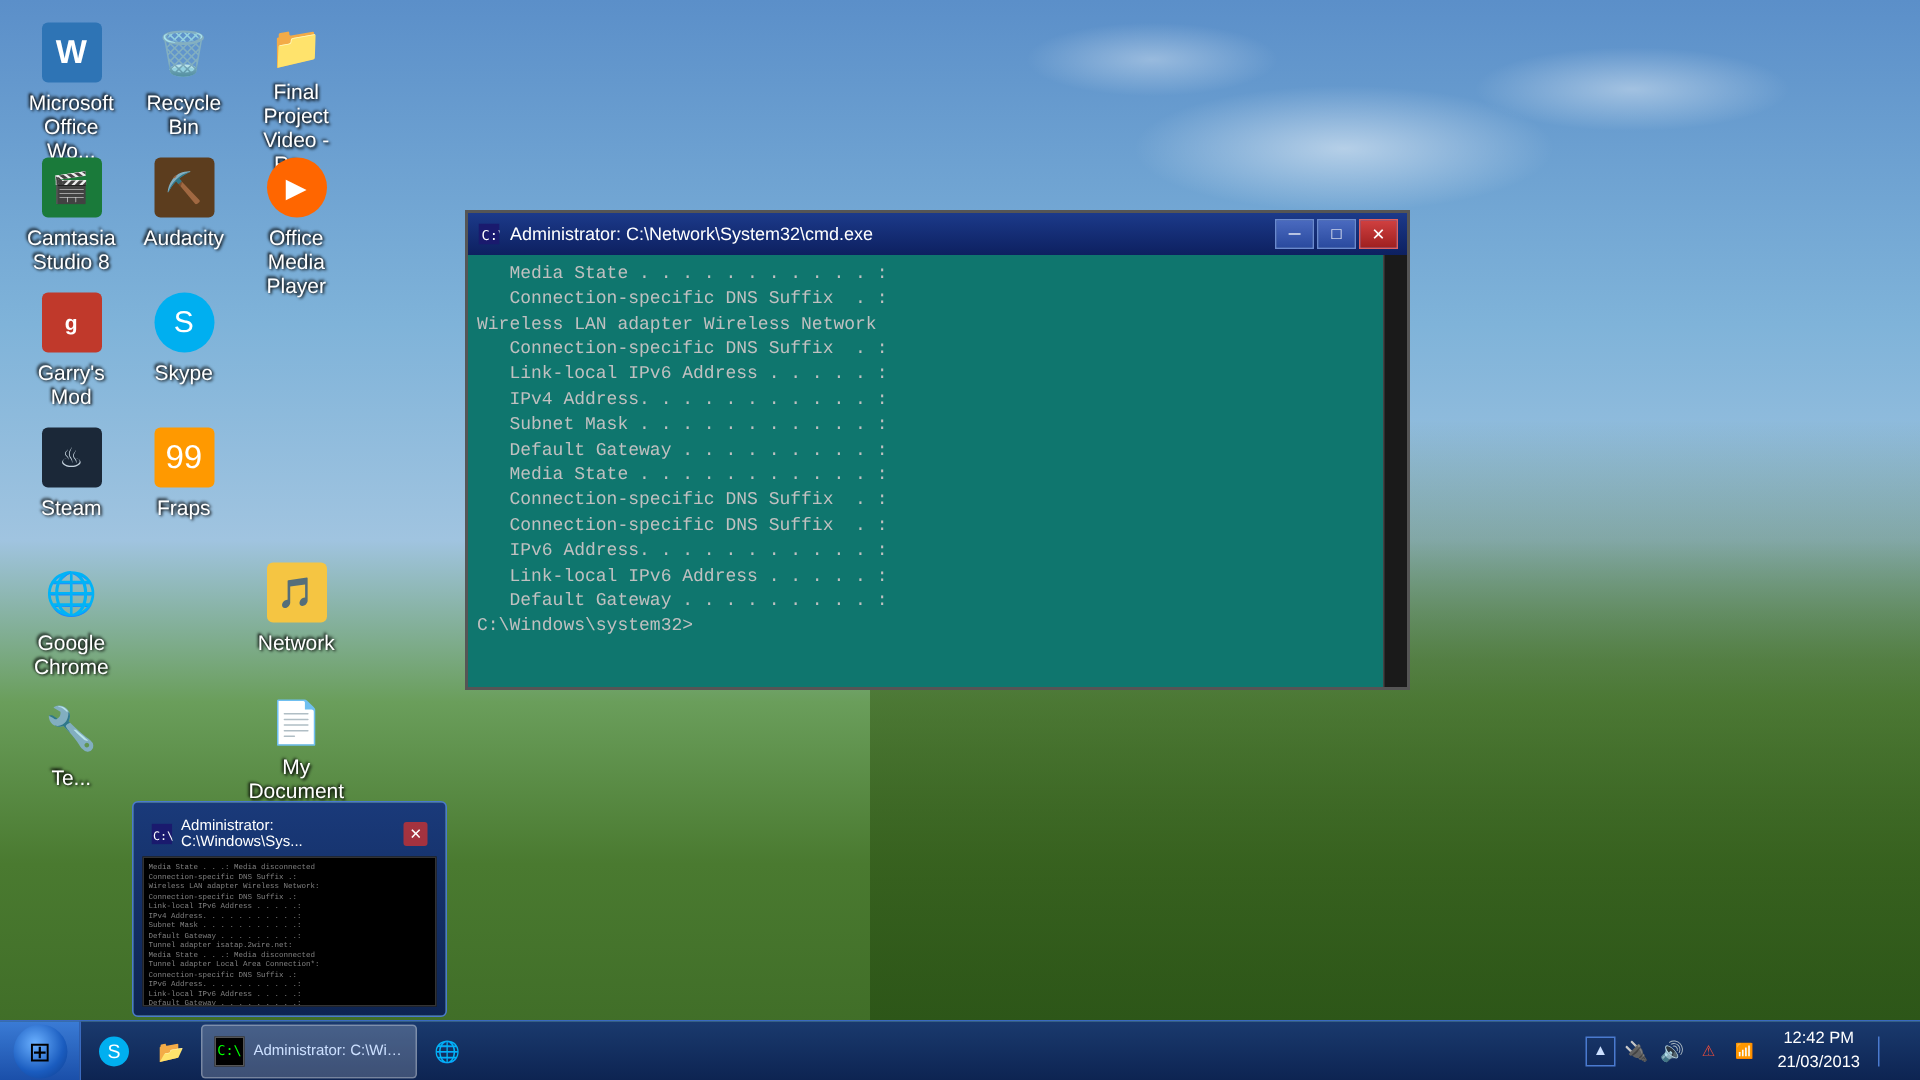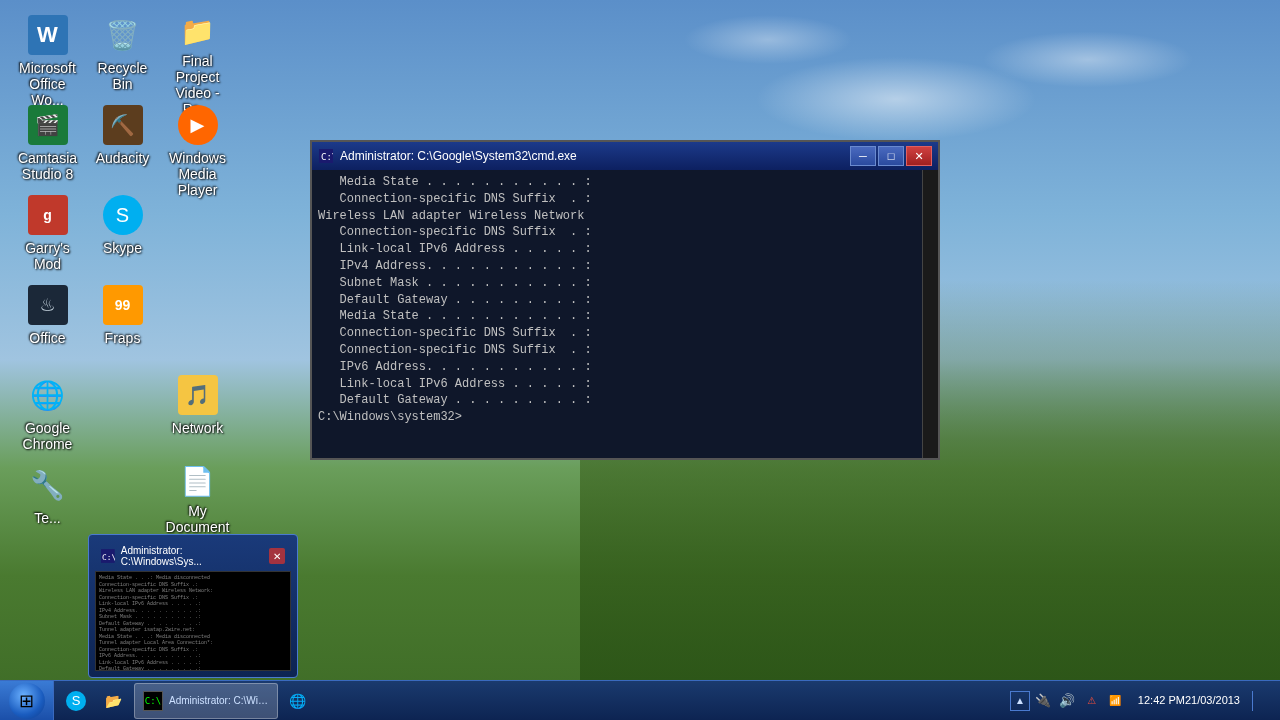--- a/index.html
+++ b/index.html
@@ -122,20 +122,21 @@
       display: flex;
       align-items: center;
       justify-content: center;
       font-size: 13px;
       color: #cce0ff;
       cursor: pointer;
     }
 
     #clock {
       display: flex;
+      flex-direction: column;
       align-items: center;
       justify-content: center;
       padding: 0 8px;
       color: #ffffff;
       font-size: 11px;
       line-height: 1.4;
       cursor: pointer;
     }
 
     
@@ -241,21 +242,21 @@
       border-color: #e06060;
     }
 
     #cmd-content {
       flex: 1;
       overflow: hidden;
       padding: 4px 6px;
       font-family: 'Courier New', monospace;
       font-size: 12px;
       color: #c0c0c0;
-      background: #0f172a;
+      background: #0f766e;
       position: relative;
     }
 
     #cmd-scrollbar {
       position: absolute;
       right: 0;
       top: 0;
       bottom: 0;
       width: 16px;
       background: #1a1a1a;
@@ -325,21 +326,21 @@
     
     .word-icon { background: #2e74b5; color: white; border-radius: 4px; width: 40px; height: 40px; display: flex; align-items: center; justify-content: center; font-size: 22px; font-weight: bold; }
     .recycle-icon { font-size: 28px; }
     .folder-icon { font-size: 28px; color: #f5c542; }
     .camtasia-icon { background: #1a7a3a; border-radius: 4px; width: 40px; height: 40px; display: flex; align-items: center; justify-content: center; font-size: 20px; color: white; }
     .minecraft-icon { background: #5c3d1e; border-radius: 4px; width: 40px; height: 40px; display: flex; align-items: center; justify-content: center; font-size: 20px; }
     .wmp-icon { background: #ff6600; border-radius: 50%; width: 40px; height: 40px; display: flex; align-items: center; justify-content: center; font-size: 18px; color: white; }
     .garrys-icon { background: #c0392b; border-radius: 4px; width: 40px; height: 40px; display: flex; align-items: center; justify-content: center; font-size: 20px; color: white; }
     .skype-icon { background: #00aff0; border-radius: 50%; width: 40px; height: 40px; display: flex; align-items: center; justify-content: center; font-size: 20px; color: white; }
     .steam-icon { background: #1b2838; border-radius: 4px; width: 40px; height: 40px; display: flex; align-items: center; justify-content: center; font-size: 18px; color: #c6d4df; }
-    .fraps-icon { background: #ff9900; border-radius: 4px; width: 40px; height: 40px; display: flex; align-items: center; justify-content: center; font-size: 14px; font-weight: bold; color: white; }
+    .fraps-icon { background: #ff9900; border-radius: 4px; width: 40px; height: 40px; display: flex; align-items: center; justify-content: center; font-size: 22px; font-weight: normal; color: white; }
     .avg-icon { background: #e74c3c; border-radius: 4px; width: 40px; height: 40px; display: flex; align-items: center; justify-content: center; font-size: 16px; color: white; font-weight: bold; }
     .chrome-icon { font-size: 28px; }
     .audacity-icon { background: #f5c542; border-radius: 4px; width: 40px; height: 40px; display: flex; align-items: center; justify-content: center; font-size: 20px; }
     .tools-icon { font-size: 28px; }
     .docs-icon { color: #f5c542; font-size: 28px; }
   </style>
 </head>
 <body>
 
 <div id="desktop">
@@ -375,42 +376,42 @@
     <div class="desktop-icon">
       <div class="icon-img">
           <div class="minecraft-icon">⛏️</div>
         </div>
       <span class="icon-label">Audacity</span>
     </div>
     <div class="desktop-icon">
       <div class="icon-img">
           <div class="wmp-icon">▶</div>
         </div>
-      <span class="icon-label">Windows Media Player</span>
+      <span class="icon-label">Office Media Player</span>
     </div>
 
     <div class="desktop-icon">
       <div class="icon-img">
           <div class="garrys-icon" style="font-size:14px;font-weight:bold;">g</div>
         </div>
       <span class="icon-label">Garry's Mod</span>
     </div>
     <div class="desktop-icon">
       <div class="icon-img">
           <div class="skype-icon">S</div>
         </div>
       <span class="icon-label">Skype</span>
     </div>
     <div style="width:75px;height:90px;"></div>
 
     <div class="desktop-icon">
       <div class="icon-img">
           <div class="steam-icon">♨</div>
         </div>
-      <span class="icon-label">Office</span>
+      <span class="icon-label">Steam</span>
     </div>
     <div class="desktop-icon">
       <div class="icon-img">
           <div class="fraps-icon">99</div>
         </div>
       <span class="icon-label">Fraps</span>
     </div>
     <div style="width:75px;height:90px;"></div>
 
     <div class="desktop-icon">
@@ -444,21 +445,21 @@
   </div>
 
   <div id="cmd-window">
     <div id="cmd-titlebar">
       <div id="cmd-title-icon">
         <svg width="14" height="14" viewBox="0 0 14 14">
           <rect width="14" height="14" fill="#1a1a6e"></rect>
           <text x="2" y="11" font-size="9" fill="white" font-family="monospace">C:\</text>
         </svg>
       </div>
-      <span id="cmd-title-text">Administrator: C:\Google\System32\cmd.exe</span>
+      <span id="cmd-title-text">Administrator: C:\Network\System32\cmd.exe</span>
       <div id="cmd-controls">
         <div class="cmd-btn">─</div>
         <div class="cmd-btn">□</div>
         <div class="cmd-btn close-btn">✕</div>
       </div>
     </div>
     <div id="cmd-content">
       <div id="cmd-scrollbar"></div>
       <div id="cmd-lines" style="padding-right:20px;">
       <div class="cmd-line">   Media State . . . . . . . . . . . :</div>

